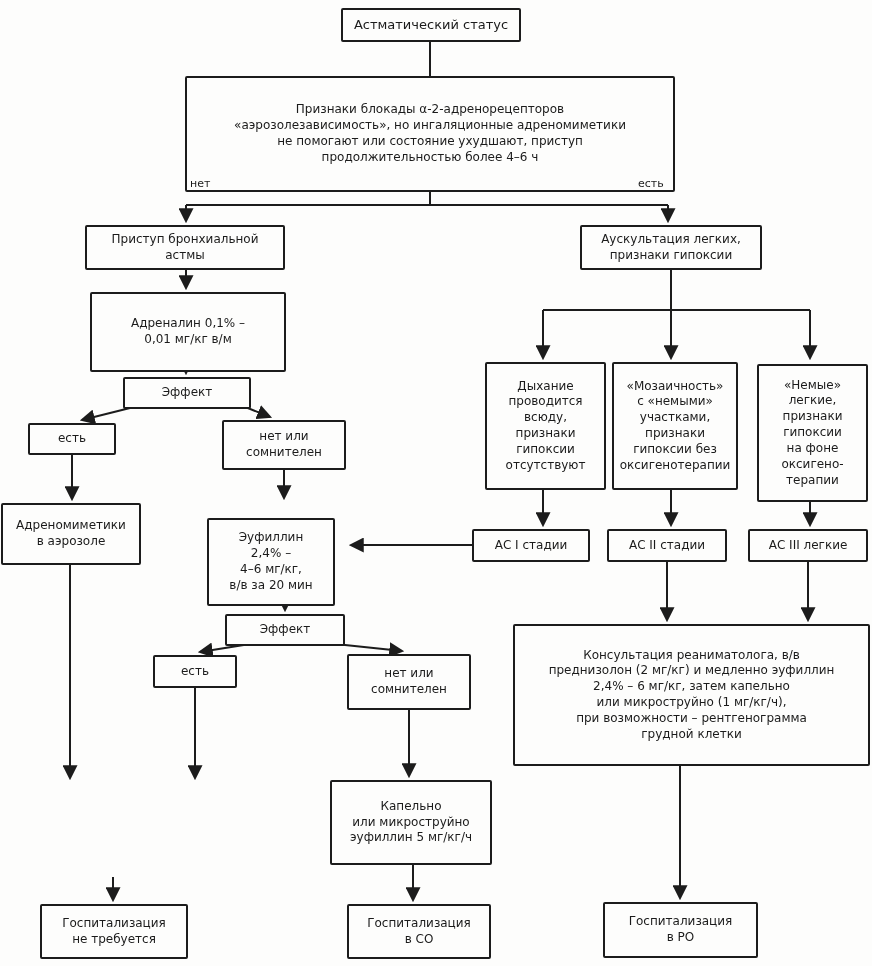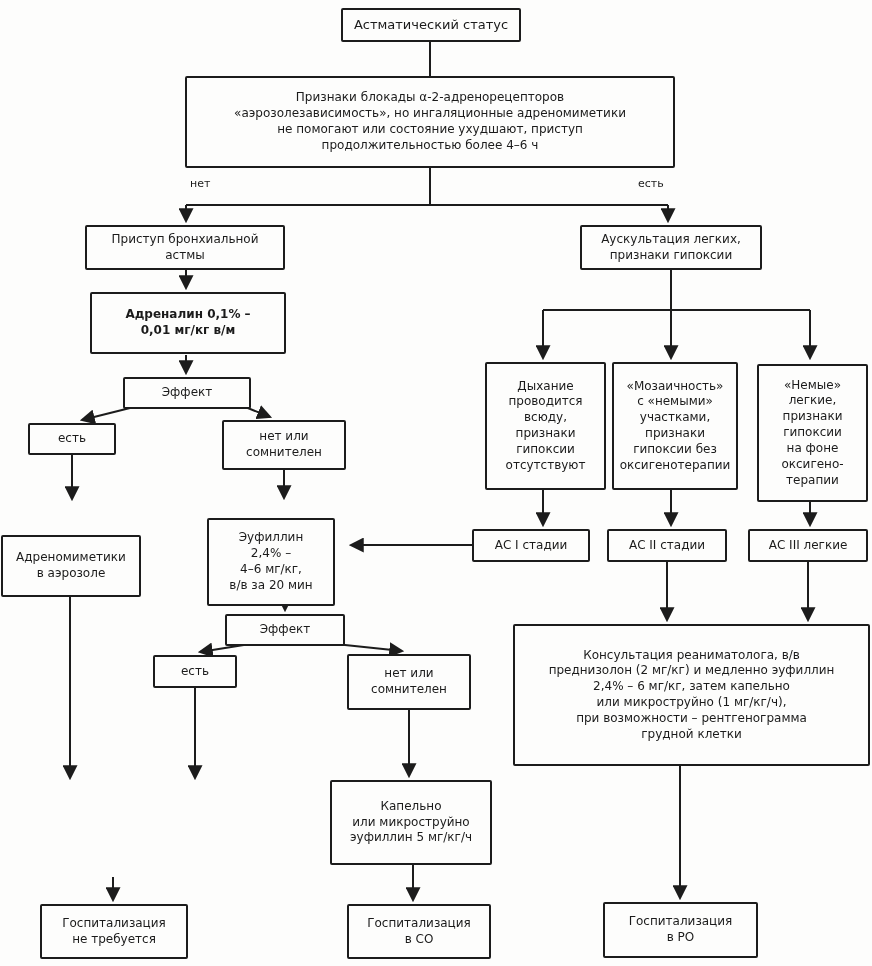--- a/index.html
+++ b/index.html
@@ -89,42 +89,42 @@
 
       <line x1="667" y1="562" x2="667" y2="620" marker-end="url(#arr)"></line>
       <line x1="808" y1="562" x2="808" y2="620" marker-end="url(#arr)"></line>
 
       <line x1="680" y1="766" x2="680" y2="898" marker-end="url(#arr)"></line>
     </g>
   </svg>
 
   <div class="node" style="left:341px;top:8px;width:180px;height:34px;font-size:13px;">Астматический статус</div>
 
-  <div class="node" style="left:185px;top:76px;width:490px;height:92px;">Признаки блокады α-2-адренорецепторов
+  <div class="node" style="left:185px;top:76px;width:490px;height:116px;">Признаки блокады α-2-адренорецепторов
 «аэрозолезависимость», но ингаляционные адреномиметики
 не помогают или состояние ухудшают, приступ
 продолжительностью более 4–6 ч</div>
 
   <div class="edge-label" style="left:190px;top:177px;">нет</div>
   <div class="edge-label" style="left:638px;top:177px;">есть</div>
 
   <div class="node" style="left:85px;top:225px;width:200px;height:45px;">Приступ бронхиальной
 астмы</div>
   <div class="node" style="left:580px;top:225px;width:182px;height:45px;">Аускультация легких,
 признаки гипоксии</div>
 
-  <div class="node" style="left:90px;top:292px;width:196px;height:62px;font-weight:bold;">Адреналин 0,1% –
+  <div class="node" style="left:90px;top:292px;width:196px;height:80px;">Адреналин 0,1% –
 0,01 мг/кг в/м</div>
 
   <div class="node" style="left:123px;top:377px;width:128px;height:29px;">Эффект</div>
   <div class="node" style="left:28px;top:423px;width:88px;height:31px;">есть</div>
   <div class="node" style="left:222px;top:420px;width:124px;height:50px;">нет или
 сомнителен</div>
 
-  <div class="node" style="left:1px;top:503px;width:140px;height:62px;margin-top:32px;">Адреномиметики
+  <div class="node" style="left:1px;top:503px;width:140px;height:62px;">Адреномиметики
 в аэрозоле</div>
   <div class="node" style="left:207px;top:518px;width:128px;height:88px;">Эуфиллин
 2,4% –
 4–6 мг/кг,
 в/в за 20 мин</div>
 
   <div class="node" style="left:225px;top:614px;width:120px;height:31px;">Эффект</div>
   <div class="node" style="left:153px;top:655px;width:84px;height:33px;">есть</div>
   <div class="node" style="left:347px;top:654px;width:124px;height:56px;">нет или
 сомнителен</div>

